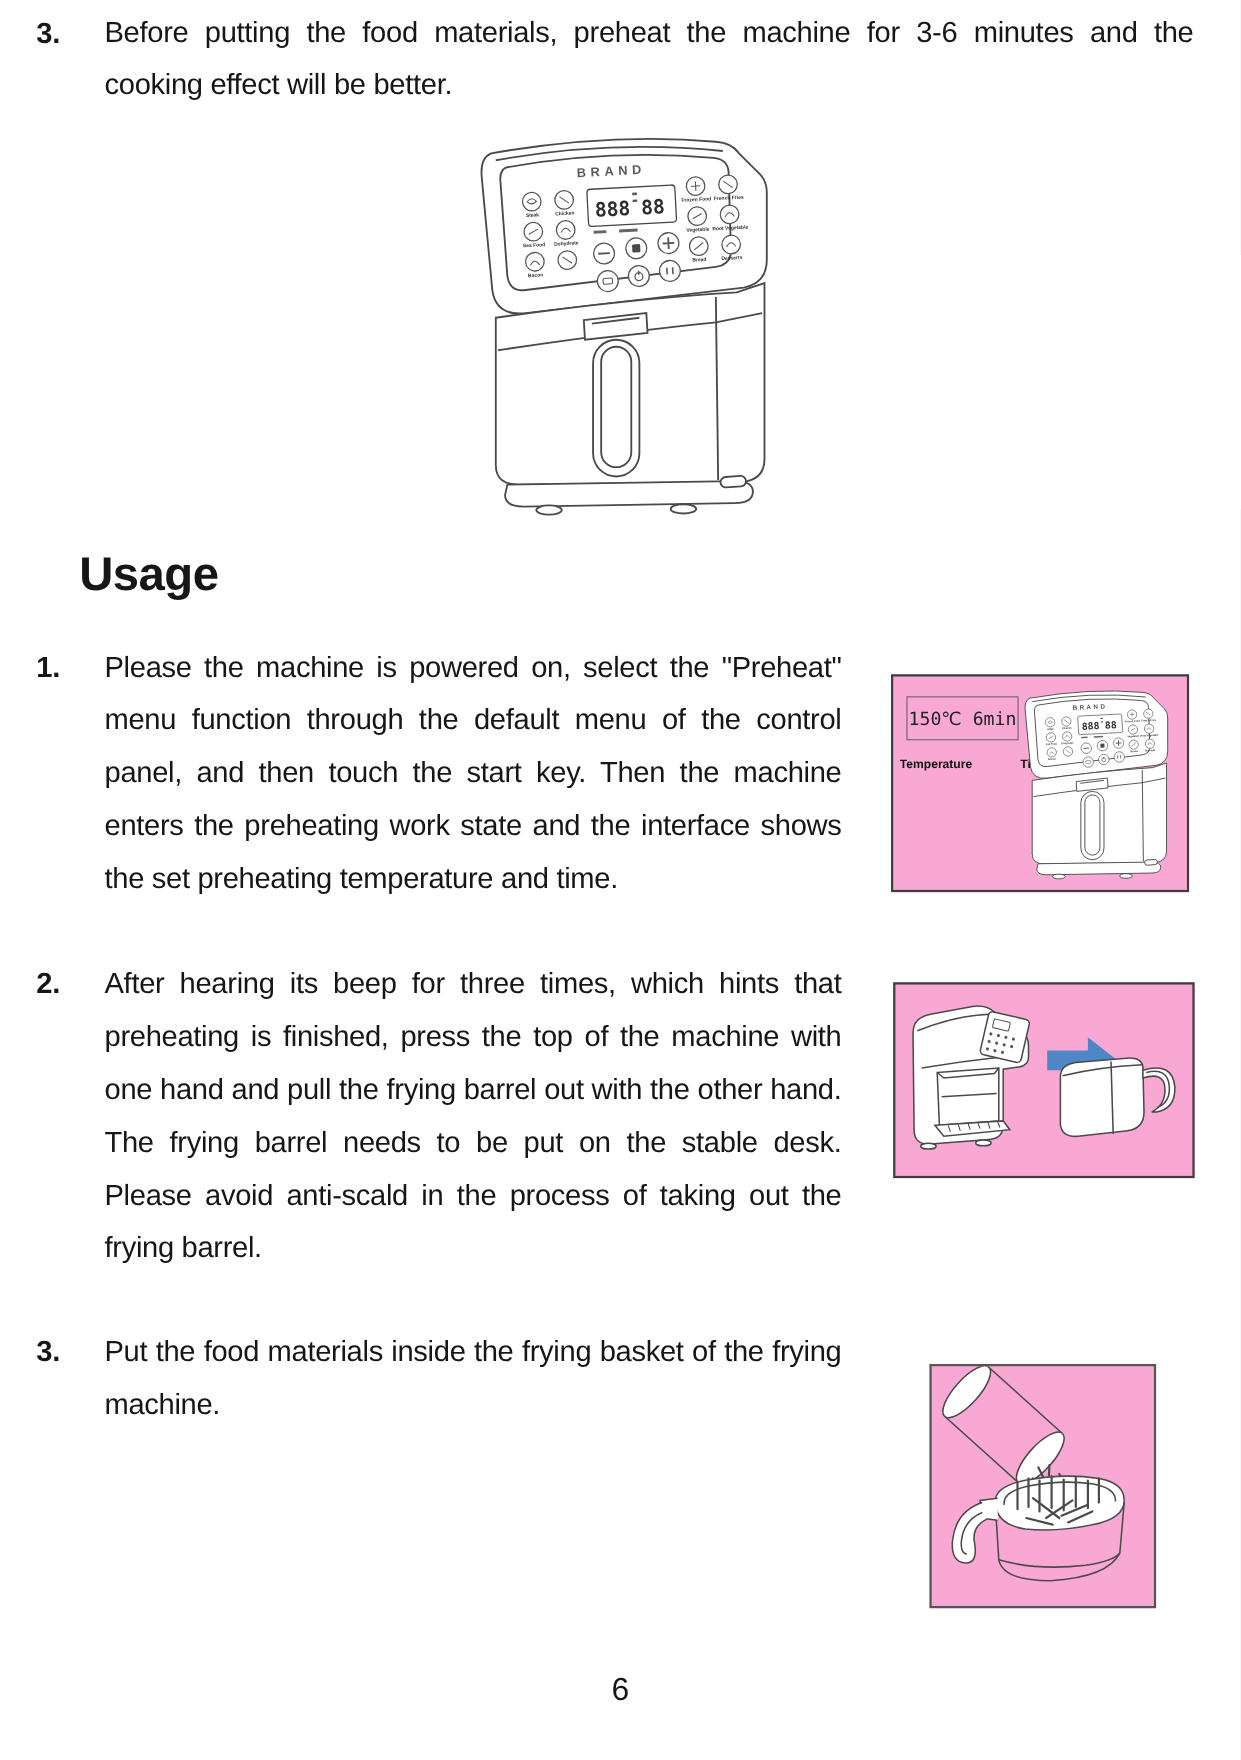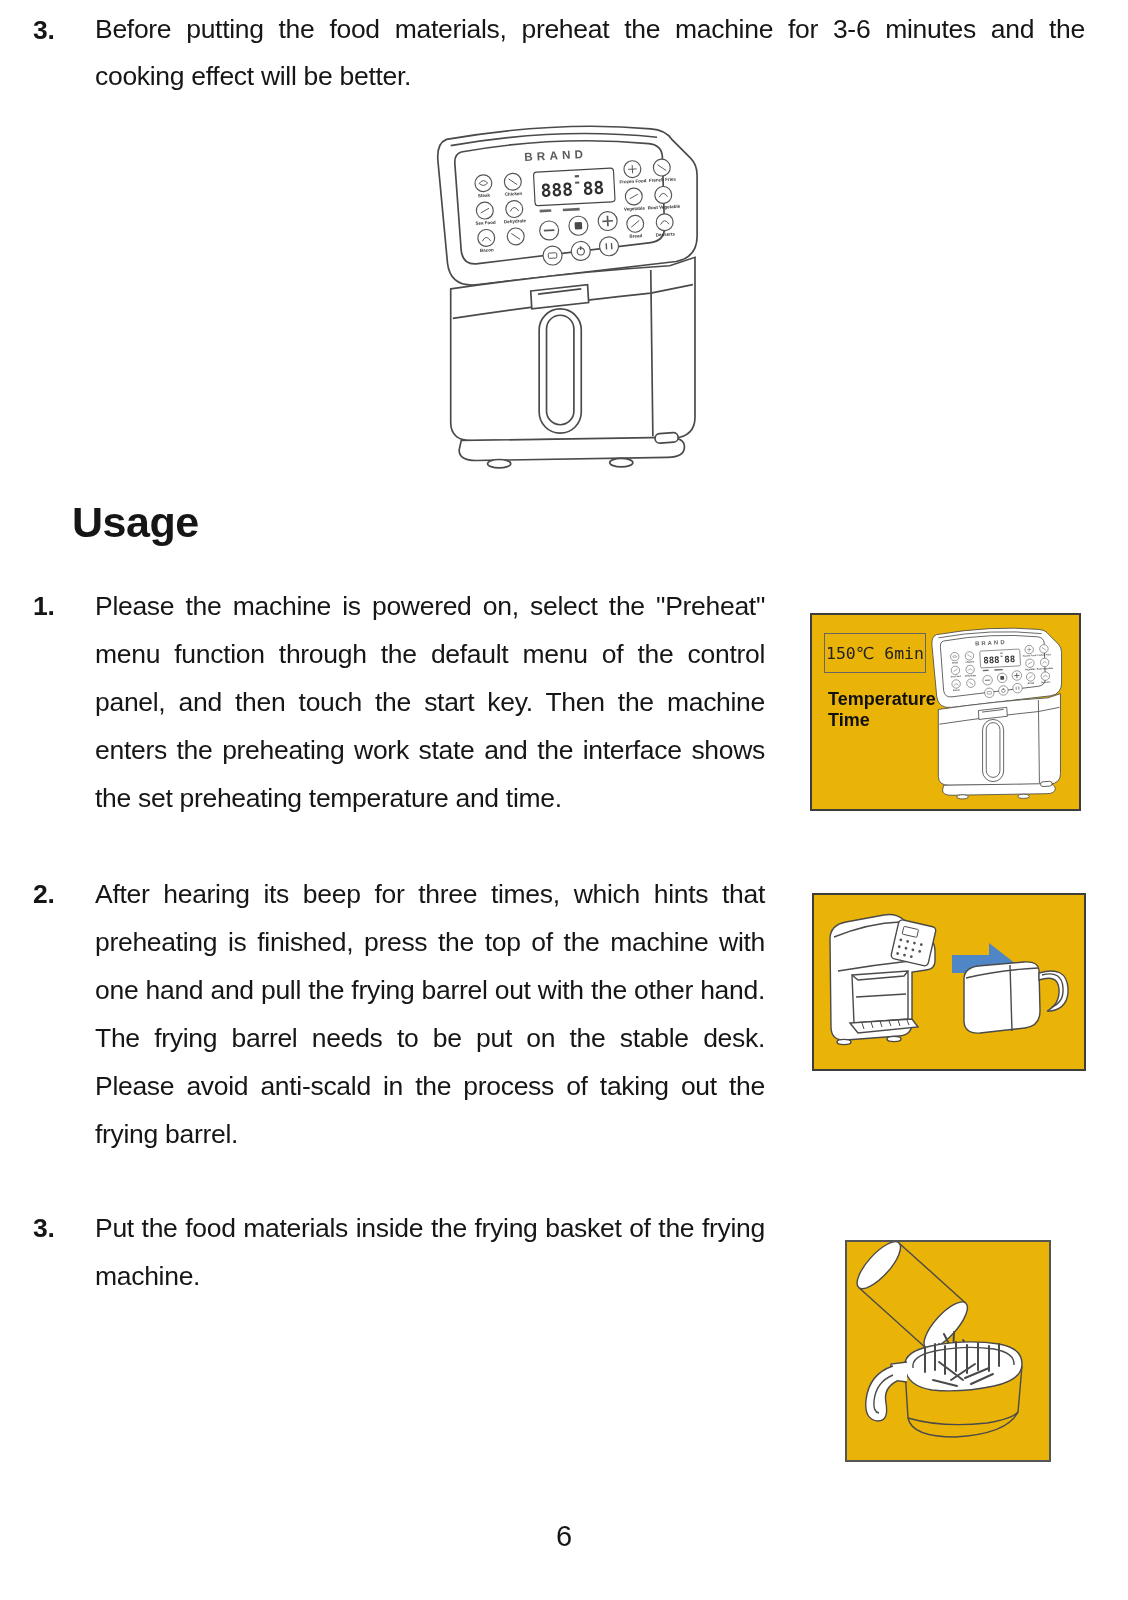--- a/index.html
+++ b/index.html
@@ -17,33 +17,33 @@
   .intro .li-text{width:990px;line-height:47px;}
   .usage-heading{position:absolute;left:32px;top:498px;font-size:43px;font-weight:700;letter-spacing:-0.5px;margin-left:40px;}
   .item-1{top:582px;left:33px;width:732px;}
   .item-2{top:870px;left:33px;width:732px;}
   .item-3{top:1204px;left:33px;width:732px;}
   .item-1 .li-text,.item-2 .li-text,.item-3 .li-text{width:670px;}
   .page-number{position:absolute;left:0;top:1520px;width:100%;text-align:center;
                font-size:29px;font-weight:400;}
   
   .main-figure{position:absolute;left:398px;top:112px;width:316px;height:358px;}
-  .fig-box{position:absolute;background:#eab308;}
+  .fig-box{position:absolute;background:#f9a8d4;}
   .fig-1{left:810px;top:613px;width:267px;height:194px;border:2.5px solid #3d3d3d;}
   .fig-2{left:812px;top:893px;width:270px;height:174px;border:2.5px solid #3d3d3d;}
   .fig-3{left:845px;top:1240px;width:202px;height:218px;border:2.5px solid #555;}
   .preheat-display{
     position:absolute;left:12px;top:18px;width:100px;height:38px;
     border:1.5px solid #666;display:flex;align-items:center;justify-content:center;
     font-family:"DejaVu Sans Mono","DejaVu Sans",monospace;font-size:16.5px;color:#222;
     white-space:nowrap;
   }
-  .preheat-labels{position:absolute;left:16px;top:74px;width:135px;
+  .preheat-labels{position:absolute;left:6px;top:74px;width:135px;
     display:flex;justify-content:space-between;
-    font-size:18px;font-weight:700;color:#111;flex-direction:column;}
+    font-size:11px;font-weight:700;color:#111;}
   .fig1-fryer{position:absolute;left:100px;top:6px;}
   svg text{user-select:none;}
 </style>
 </head>
 <body>
 
 <div class="page">
 
   <svg width="0" height="0" style="position:absolute" aria-hidden="true">
     <defs>

